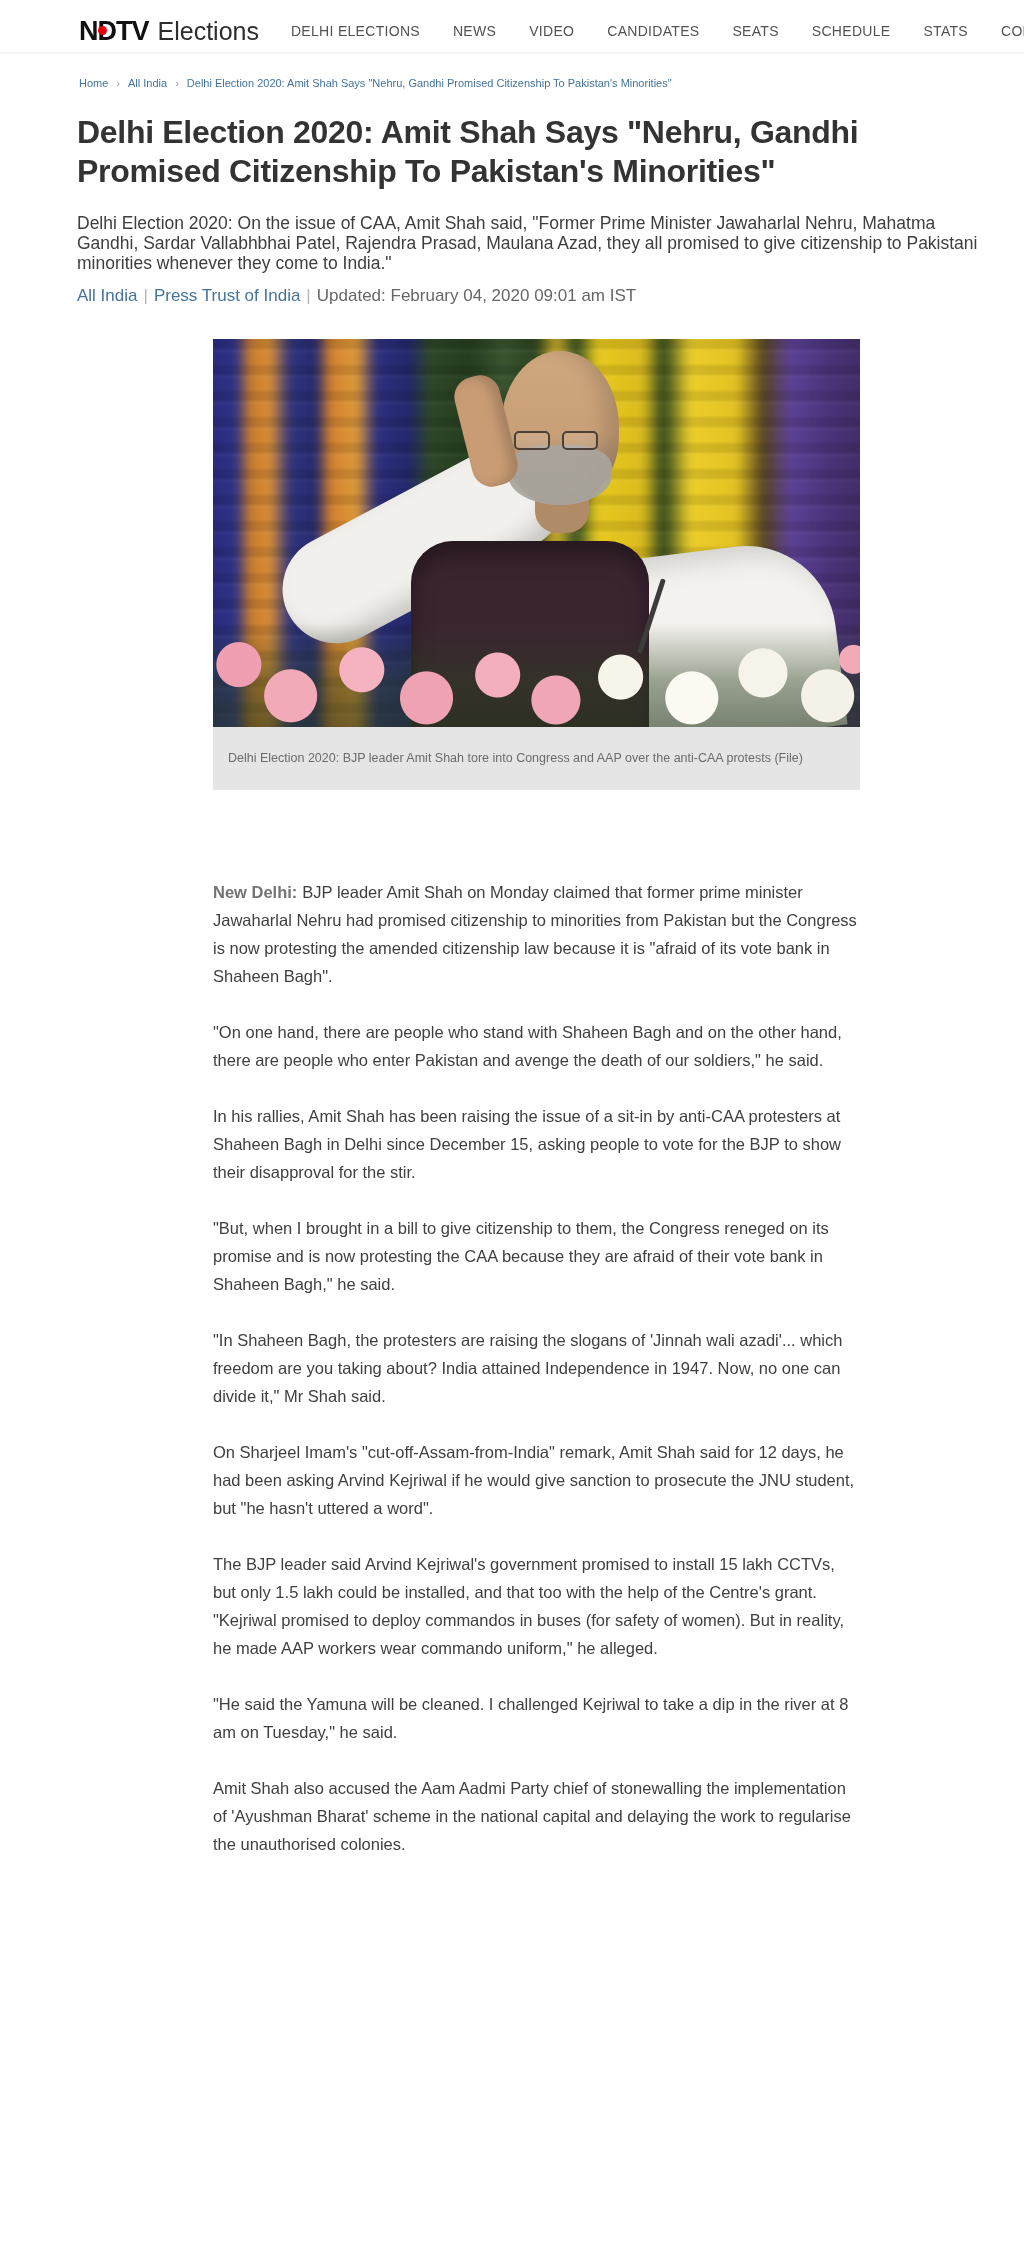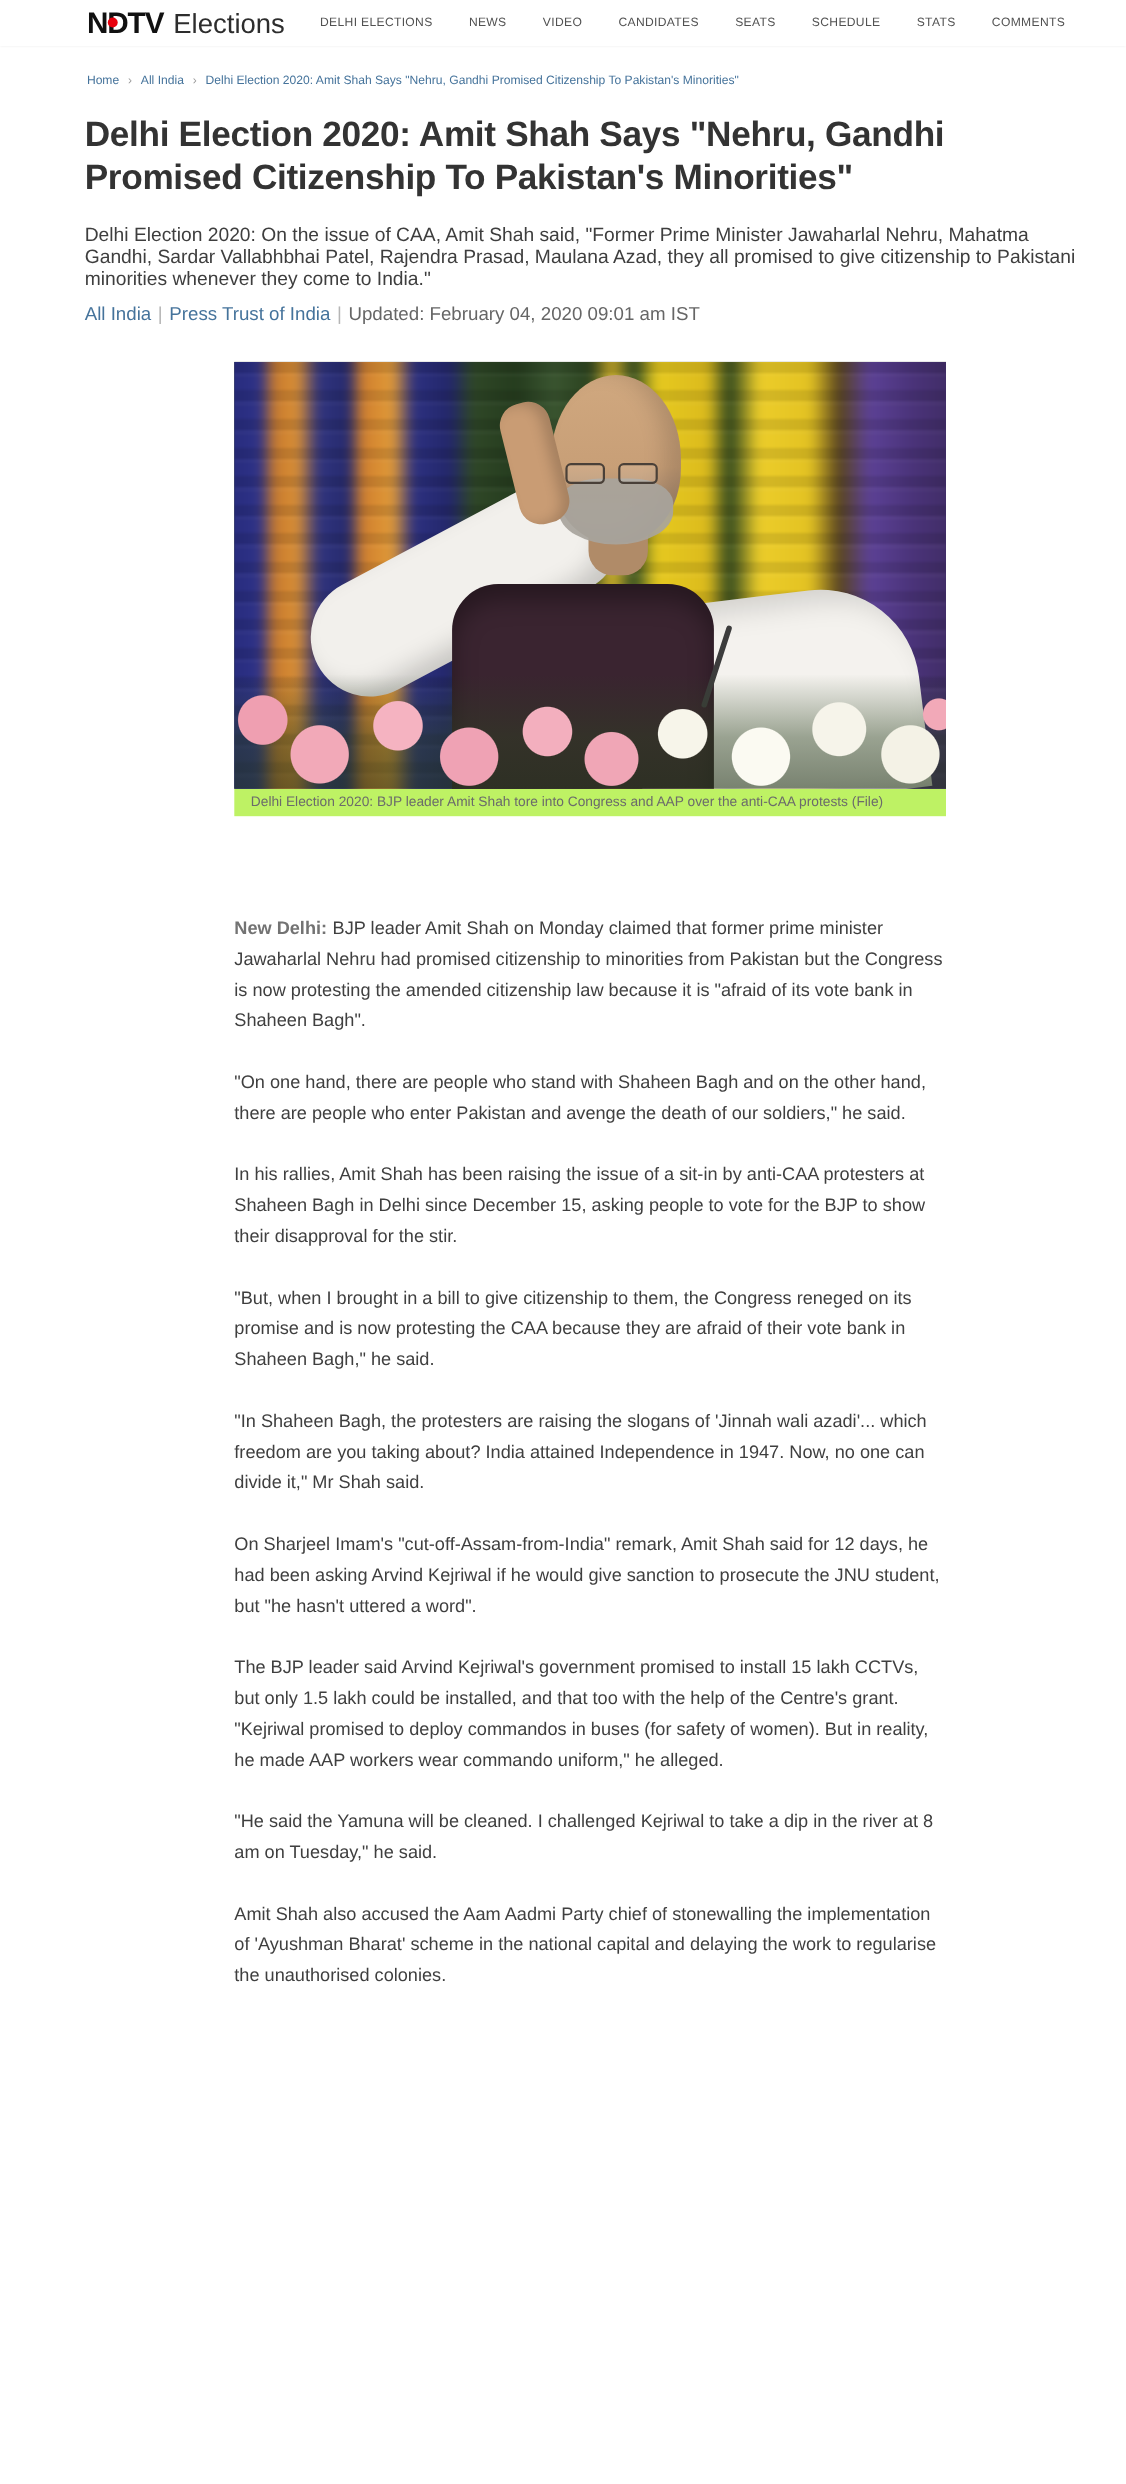--- a/index.html
+++ b/index.html
@@ -1,29 +1,29 @@
 <!DOCTYPE html>
 <html><head>
 <meta charset="utf-8">
 <style>
   * { box-sizing: border-box; }
   html,body { margin:0; padding:0; background:#fff; }
   body { width:1024px; font-family:"Liberation Sans", sans-serif; color:#404040; }
-  .page { width:1024px; height:1912px; overflow:hidden; position:relative; background:#fff; }
+  .page { width:1024px; height:1912px; overflow:hidden; position:relative; background:#fff;margin-top:10px; }
 
   
   .topnav { display:flex; align-items:center; height:42px; padding-left:79px;
             background:#fff; box-shadow:0 1px 2px rgba(0,0,0,.08); position:relative; z-index:5; }
   .brand { display:flex; align-items:baseline; cursor:pointer; }
   .brand-ndtv { position:relative; font-size:27px; font-weight:bold; letter-spacing:-1px; color:#111; }
   .brand-dot { position:absolute; left:19px; top:10px; width:9px; height:9px; border-radius:50%;
                background:#e8000d; }
   .brand-suffix { font-size:25px; color:#2d2d2d; margin-left:9px; font-weight:normal; }
   .nav-items { display:flex; list-style:none; margin:0 0 0 32px; padding:0; }
-  .nav-items li { font-size:11px; color:#525252; letter-spacing:.3px; margin-right:33px;
+  .nav-items li { font-size:14px; color:#525252; letter-spacing:.3px; margin-right:33px;
                   cursor:pointer; white-space:nowrap; }
 
   
   .breadcrumb { margin:25px 0 0 79px; font-size:11px; color:#45739b; white-space:nowrap; }
   .crumb { color:#45739b; cursor:pointer; }
   .crumb-sep { color:#9a9a9a; margin:0 8px; }
 
   
   .headline { margin:24px 0 0 77px; max-width:885px; font-size:32px; line-height:39px;
               font-weight:bold; color:#333; letter-spacing:-.3px; }
@@ -75,21 +75,21 @@
       radial-gradient(circle at 33% 72%, #efa2b4 0 26px, transparent 27px),
       radial-gradient(circle at 44% 50%, #f3afbe 0 22px, transparent 23px),
       radial-gradient(circle at 53% 74%, #f0a6b6 0 24px, transparent 25px),
       radial-gradient(circle at 63% 52%, #f7f5ea 0 22px, transparent 23px),
       radial-gradient(circle at 74% 72%, #fbfaf2 0 26px, transparent 27px),
       radial-gradient(circle at 85% 48%, #f6f4ea 0 24px, transparent 25px),
       radial-gradient(circle at 95% 70%, #f4f2e6 0 26px, transparent 27px),
       radial-gradient(circle at 99% 35%, #f2a9b8 0 14px, transparent 15px),
       linear-gradient(180deg, transparent 0%, rgba(44,66,32,.45) 55%, rgba(38,56,28,.6) 100%);
   }
-  .caption-bar { background:#bef264; padding:4px 15px; font-size:12.5px; line-height:17px; color:#6b6b6b; }
+  .caption-bar { background:#e5e5e5; padding:23px 15px; font-size:12.5px; line-height:17px; color:#6b6b6b; }
 
   
   .article-body { margin:88px 0 0 213px; width:647px; font-size:16.5px; line-height:28px; color:#3f3f3f; }
   .body-p { margin:0 0 28px 0; }
   .lead { color:#737373; margin-right:5px; font-weight:bold; }
   .lead:empty { margin:0; }
 </style>
 </head>
 <body>
 

